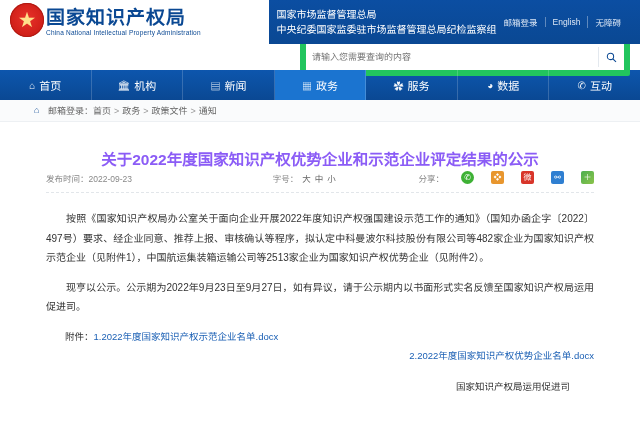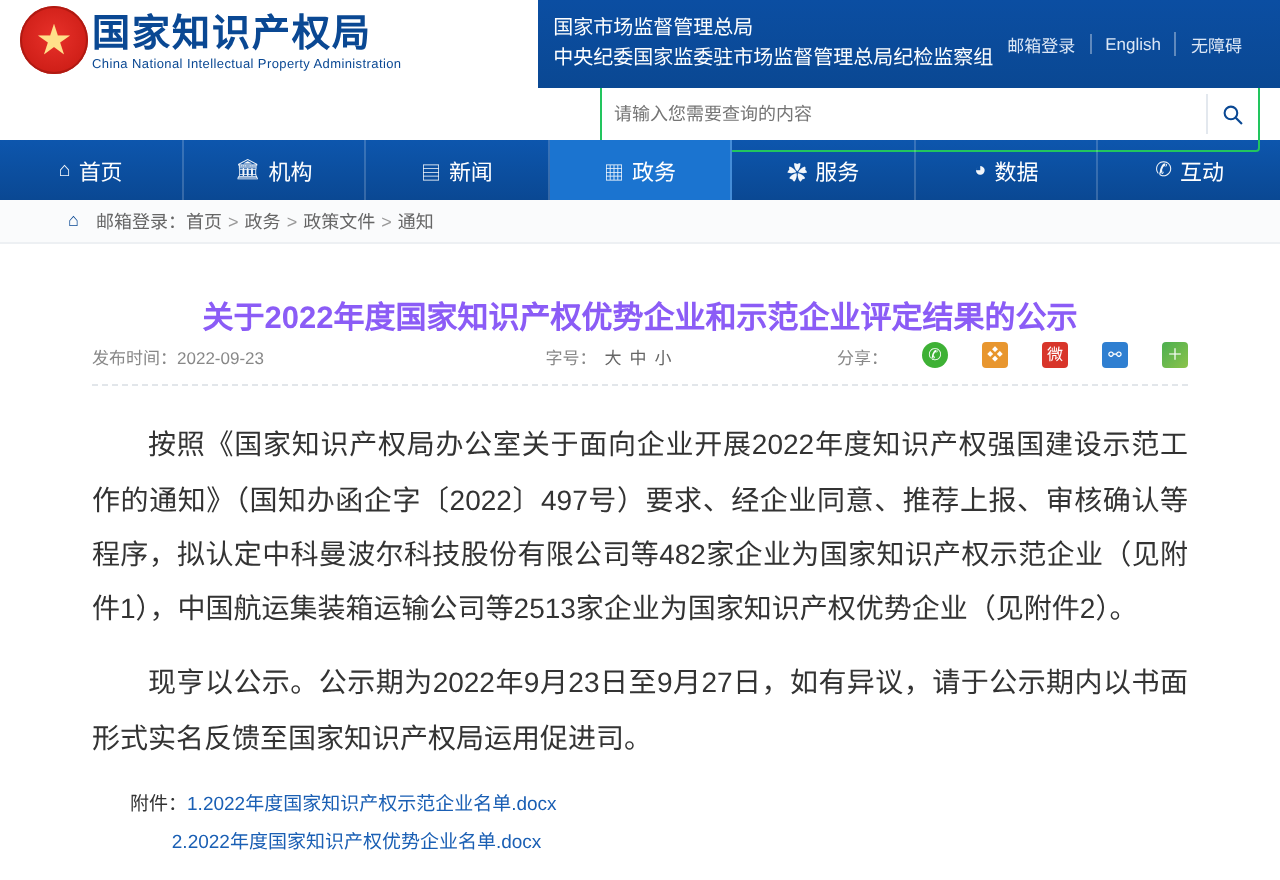--- a/index.html
+++ b/index.html
@@ -93,21 +93,21 @@
     display: flex;
     justify-content: flex-end;
     align-items: center;
     padding-right: 10px;
   }
   .search-box {
     display: flex;
     align-items: center;
     width: 330px;
     height: 38px;
-    border: 1px solid #22c55e;
+    border: 6px solid #22c55e;
     border-radius: 2px;
   }
   .search-box input {
     flex: 1;
     border: 0;
     outline: none;
     height: 18px;
     font-size: 9px;
     color: #888;
     padding-left: 6px;
@@ -195,29 +195,29 @@
     font-size: 8px; color:#fff; text-align:center; line-height:13px;
   }
   .s-wechat { background: #3eb135; border-radius: 50%; }
   .s-qq { background: #e8962e; }
   .s-weibo { background: #d8352a; }
   .s-link { background: #2f7fd1; }
   .s-more { background: linear-gradient(135deg,#4caf50,#8bc34a); }
 
   .body-text {
     margin-top: 16px;
-    font-size: 14px;
+    font-size: 10px;
     line-height: 1.95;
     color: #333;
     text-align: justify;
   }
   .body-text p { margin: 0 0 10px 0; text-indent: 2em; }
 
   .attachments { margin-top: 6px; }
-  .att-row { font-size: 9.5px; line-height: 2.0; padding-left: 2em; }
+  .att-row { font-size: 9.5px; line-height: 2.0; padding-left: 2em; text-align: right; }
   .att-row a { color: #1a5fb4; text-decoration: none; }
   .att-first { display: flex; }
   .att-first .lead { white-space: nowrap; }
 
   .signature {
     margin-top: 12px;
     font-size: 9.5px;
     color: #333;
     text-align: right;
     padding-right: 24px;

